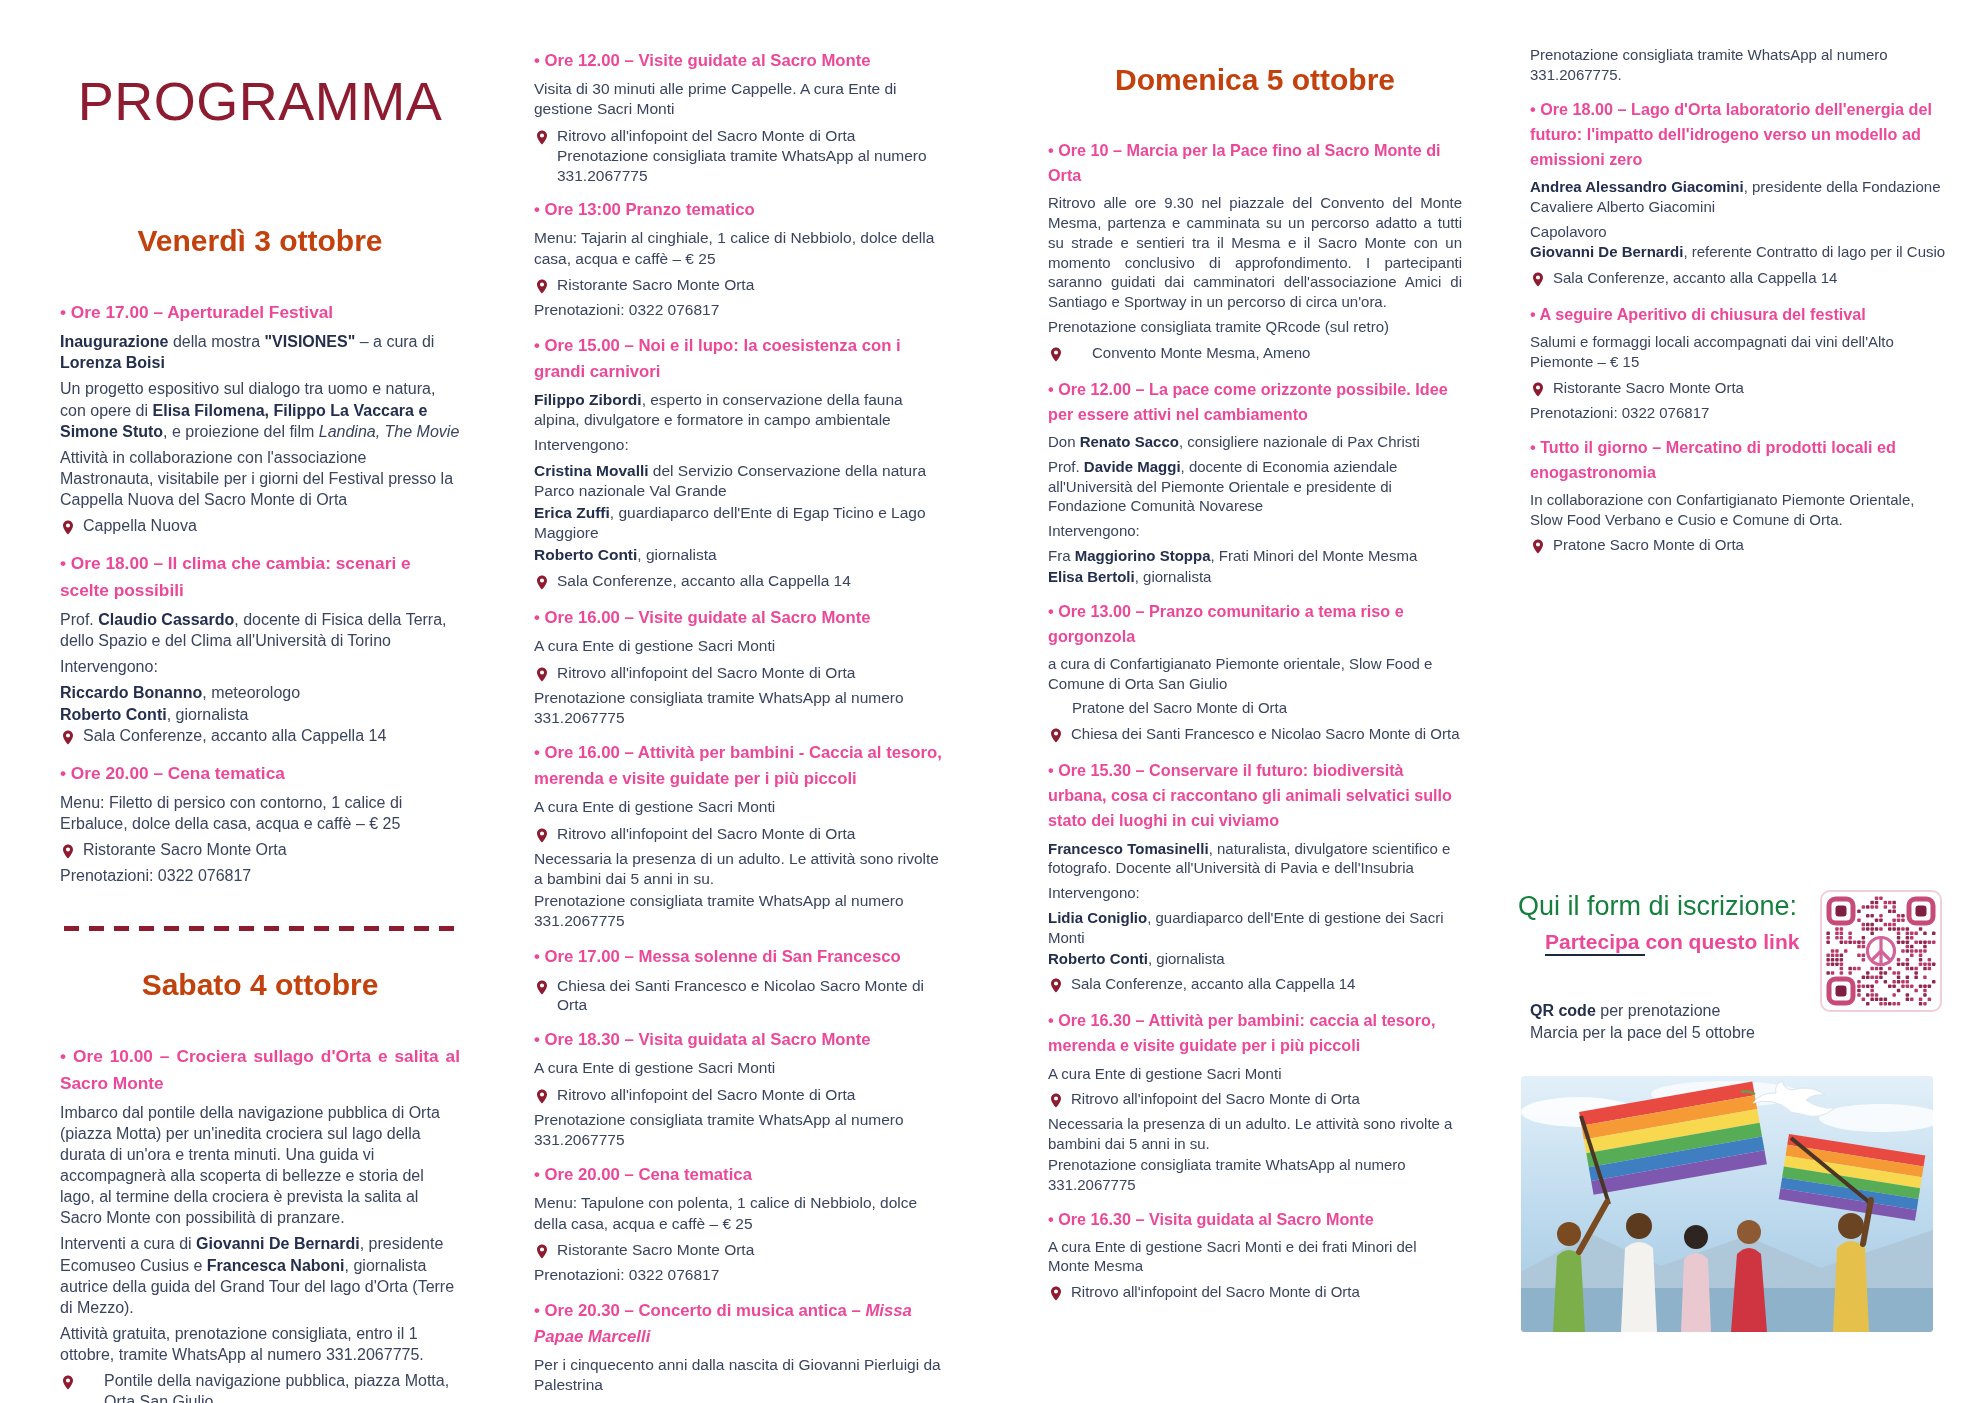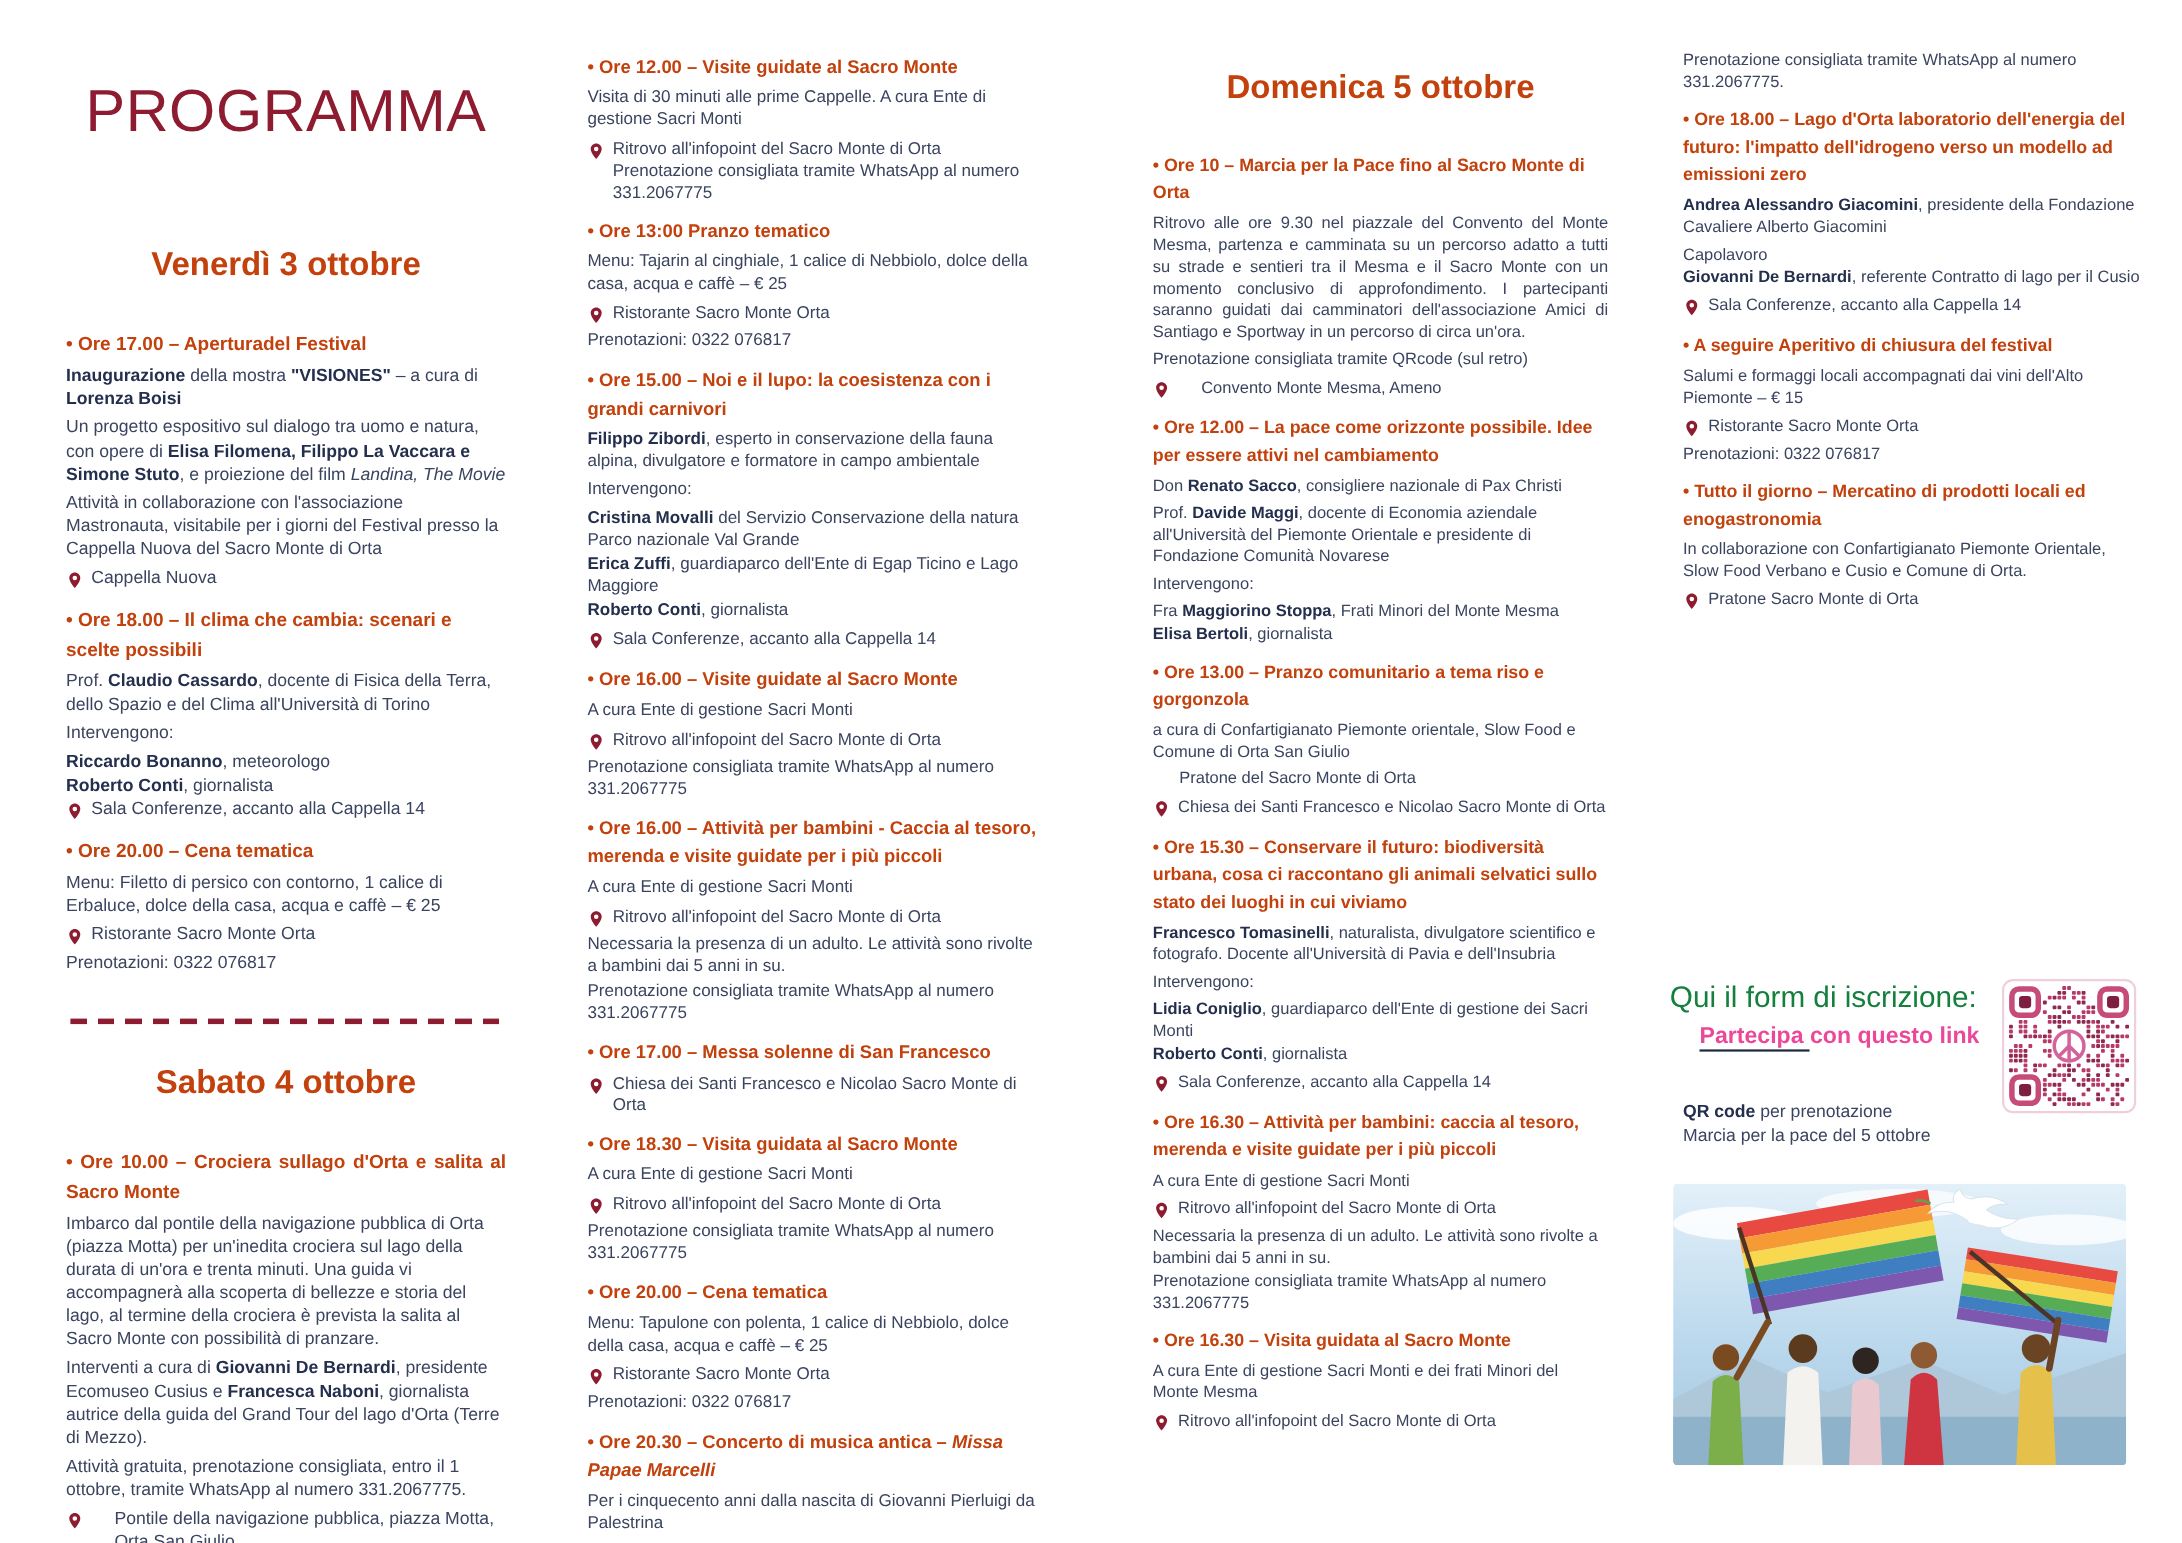--- a/index.html
+++ b/index.html
@@ -10,21 +10,21 @@
   .col1{left:60px;width:400px;padding-top:72px;font-size:16px}
   .col2{left:534px;width:410px;padding-top:36px;font-size:15.5px}
   .col3{left:1048px;width:414px;padding-top:50px;font-size:15px}
   .col4{left:1530px;width:416px;padding-top:40px;font-size:15px}
   .blk{color:#3a445f}
   .title{font-size:54px;font-weight:400;color:#8e1c31;text-align:center;letter-spacing:.5px;margin-bottom:92px;line-height:1.1}
   .title span{color:inherit!important;font-weight:inherit!important}
   .day{font-size:30px;font-weight:700;color:#c2410c;text-align:center;margin:12px 0 40px;line-height:1.2}
   .day span{color:inherit!important;font-weight:inherit!important}
   .event{font-size:1.08em;font-weight:700;color:#242f4e;line-height:1.55;margin:12px 0 3px}
-  .event span{color:#c2410c}
+  .event span{color:#ec4899}
   .para{line-height:1.32;margin:5px 0}
   .para.tight{margin:1px 0}
   .loc{display:flex;gap:7px;align-items:flex-start;line-height:1.28;margin:6px 0 3px}
   .loc.tight{margin:1px 0}
   .loc.gap{gap:28px}
   .pin{flex:0 0 auto;width:16px;height:21px;margin-top:1px}
   .pin svg{width:16px;height:21px;display:block;fill:#8e1c31}
   .rb{font-weight:700;color:#242f4e}
   .ri{font-style:italic}
   .just{text-align:justify}

